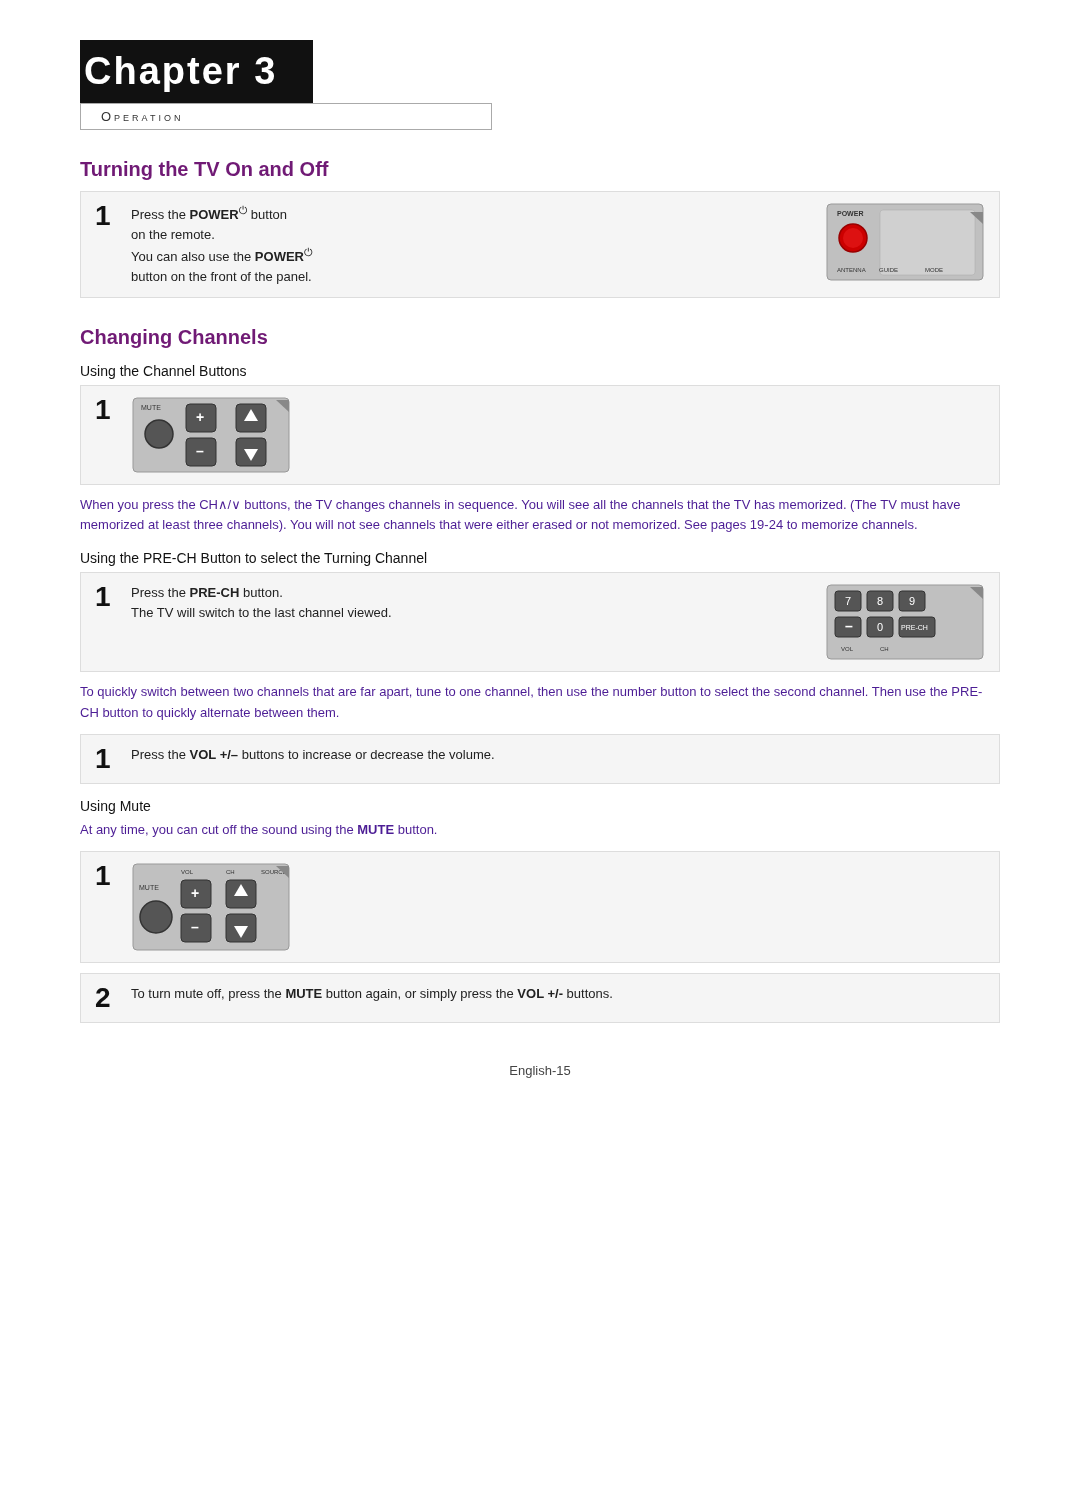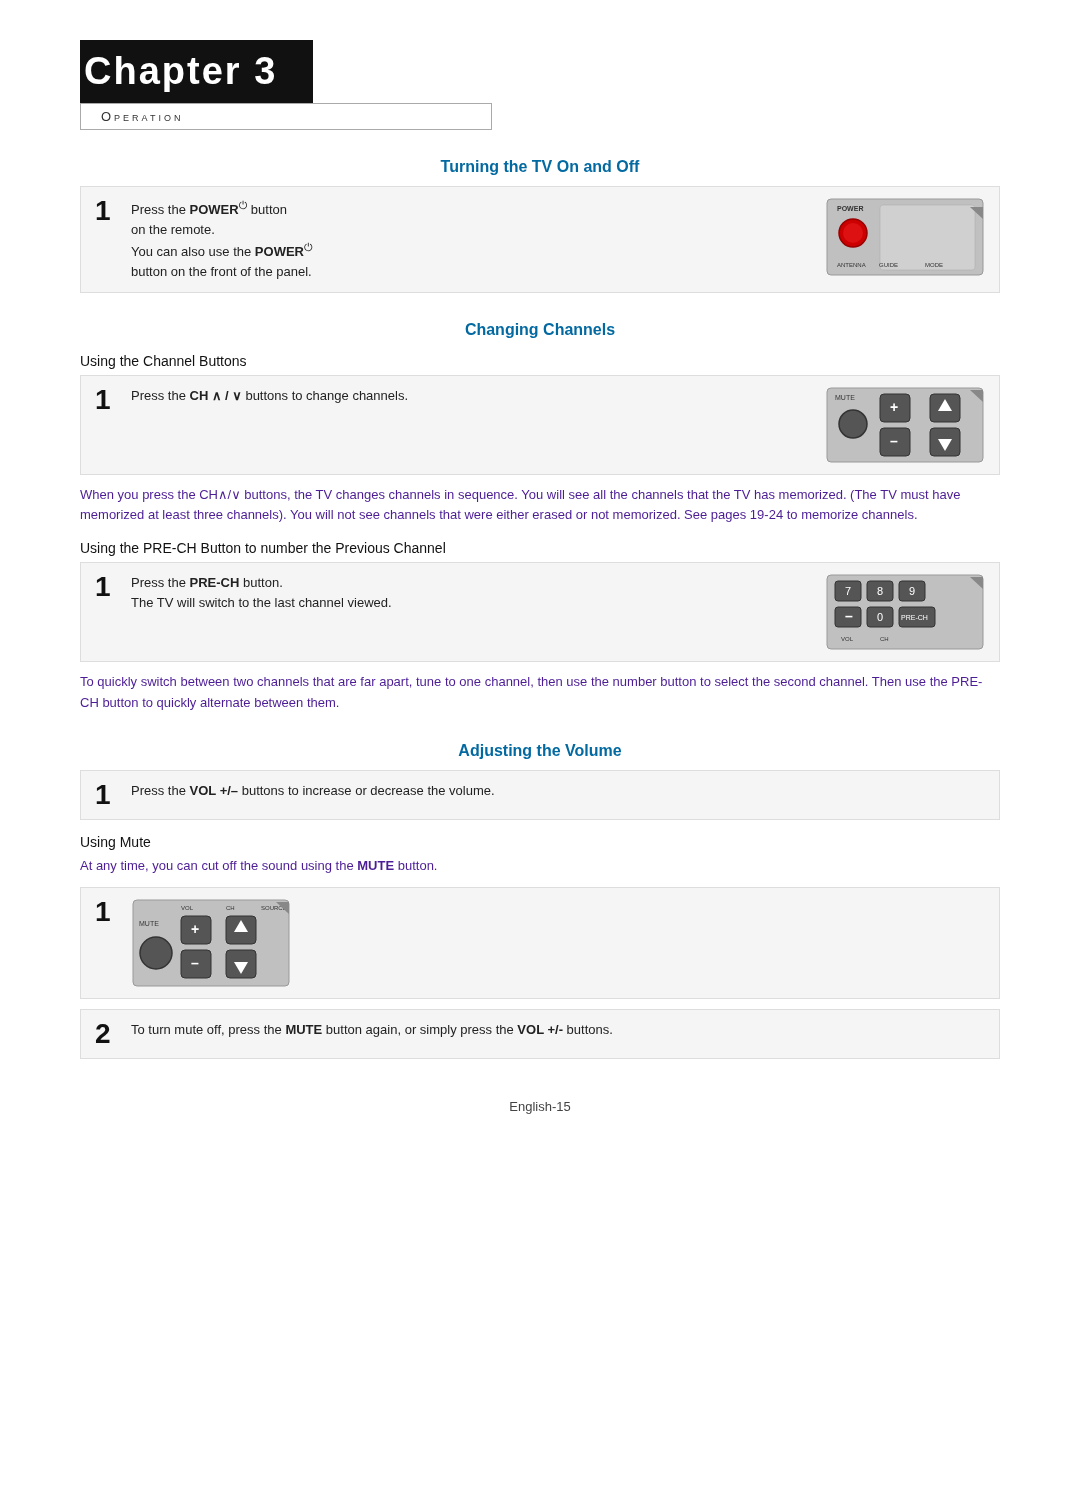--- a/index.html
+++ b/index.html
@@ -39,25 +39,24 @@
     }
     .chapter-subtitle-box span {
       font-size: 13px;
       letter-spacing: 3px;
       color: #333;
       font-variant: small-caps;
     }
 
     
     .section-title {
-      font-size: 16px;
+      font-size: 20px;
       font-weight: bold;
       margin: 28px 0 10px 0;
-      color: #0369a1;
-      text-align: center;
+      color: #701a75;
     }
     .subsection-title {
       font-size: 14px;
       font-weight: normal;
       margin: 14px 0 6px 0;
       color: #111;
     }
 
     
     .step-box {
@@ -170,23 +169,20 @@
   </div>
 </div>
 
 <div>
   <div class="section-title">Changing Channels</div>
 
   <div class="subsection-title">Using the Channel Buttons</div>
 
   <div class="step-box">
     <div class="step-number">1</div>
-    <div class="step-content">
-      Press the <b>CH ∧ / ∨</b> buttons to change channels.
-    </div>
     <div class="step-image">
       <svg width="160" height="78" viewBox="0 0 160 78" class="remote-svg">
         <rect x="2" y="2" width="156" height="74" rx="4" ry="4" fill="#c0c0c0" stroke="#999" stroke-width="1"></rect>
 
         <text x="10" y="14" font-size="7" font-family="Arial" fill="#333">MUTE</text>
 
         <circle cx="28" cy="38" r="14" fill="#555" stroke="#333" stroke-width="1.5"></circle>
 
         <rect x="55" y="8" width="30" height="28" rx="4" fill="#555" stroke="#333" stroke-width="1"></rect>
         <text x="65" y="26" font-size="14" font-family="Arial" fill="white" font-weight="bold">+</text>
@@ -200,21 +196,21 @@
         <rect x="105" y="42" width="30" height="28" rx="4" fill="#555" stroke="#333" stroke-width="1"></rect>
         <polygon points="120,65 127,53 113,53" fill="white"></polygon>
 
         <polygon points="145,4 158,4 158,16" fill="#888"></polygon>
       </svg>
     </div>
   </div>
 
   <p class="body-text">When you press the CH∧/∨ buttons, the TV changes channels in sequence. You will see all the channels that the TV has memorized. (The TV must have memorized at least three channels). You will not see channels that were either erased or not memorized. See pages 19-24 to memorize channels.</p>
 
-  <div class="subsection-title">Using the PRE-CH Button to number the Previous Channel</div>
+  <div class="subsection-title">Using the PRE-CH Button to select the Turning Channel</div>
 
   <div class="step-box">
     <div class="step-number">1</div>
     <div class="step-content">
       Press the <b>PRE-CH</b> button.<br>
       The TV will switch to the last channel viewed.
     </div>
     <div class="step-image">
       <svg width="160" height="78" viewBox="0 0 160 78" class="remote-svg">
         <rect x="2" y="2" width="156" height="74" rx="4" ry="4" fill="#c0c0c0" stroke="#999" stroke-width="1"></rect>
@@ -238,21 +234,20 @@
 
         <polygon points="145,4 158,4 158,16" fill="#888"></polygon>
       </svg>
     </div>
   </div>
 
   <p class="body-text">To quickly switch between two channels that are far apart, tune to one channel, then use the number button to select the second channel. Then use the PRE-CH button to quickly alternate between them.</p>
 </div>
 
 <div>
-  <div class="section-title">Adjusting the Volume</div>
 
   <div class="step-box">
     <div class="step-number">1</div>
     <div class="step-content">
       Press the <b>VOL +/–</b> buttons to increase or decrease the volume.
     </div>
   </div>
 
   <div class="subsection-title">Using Mute</div>
 

